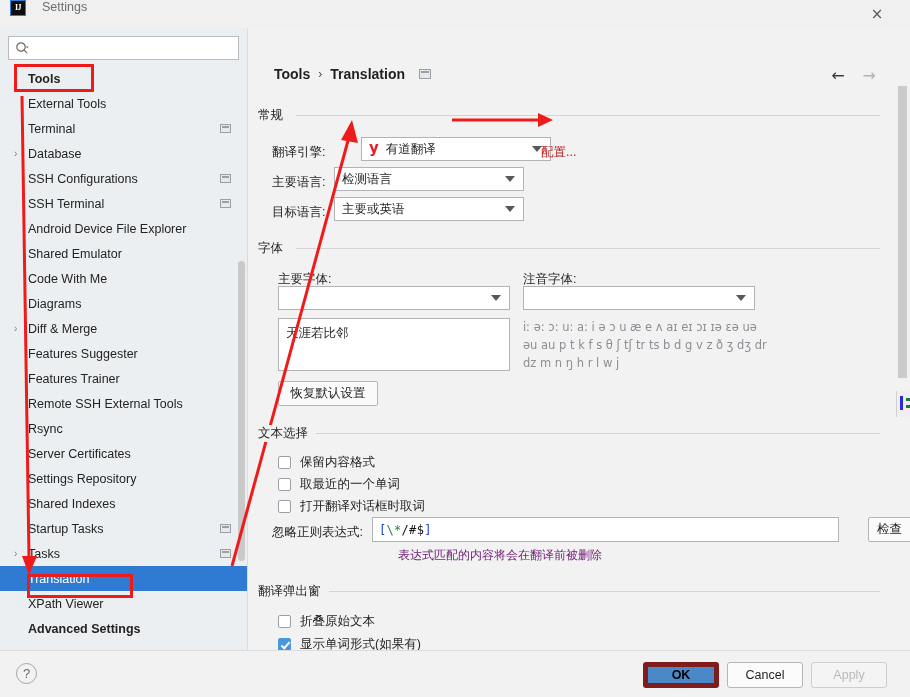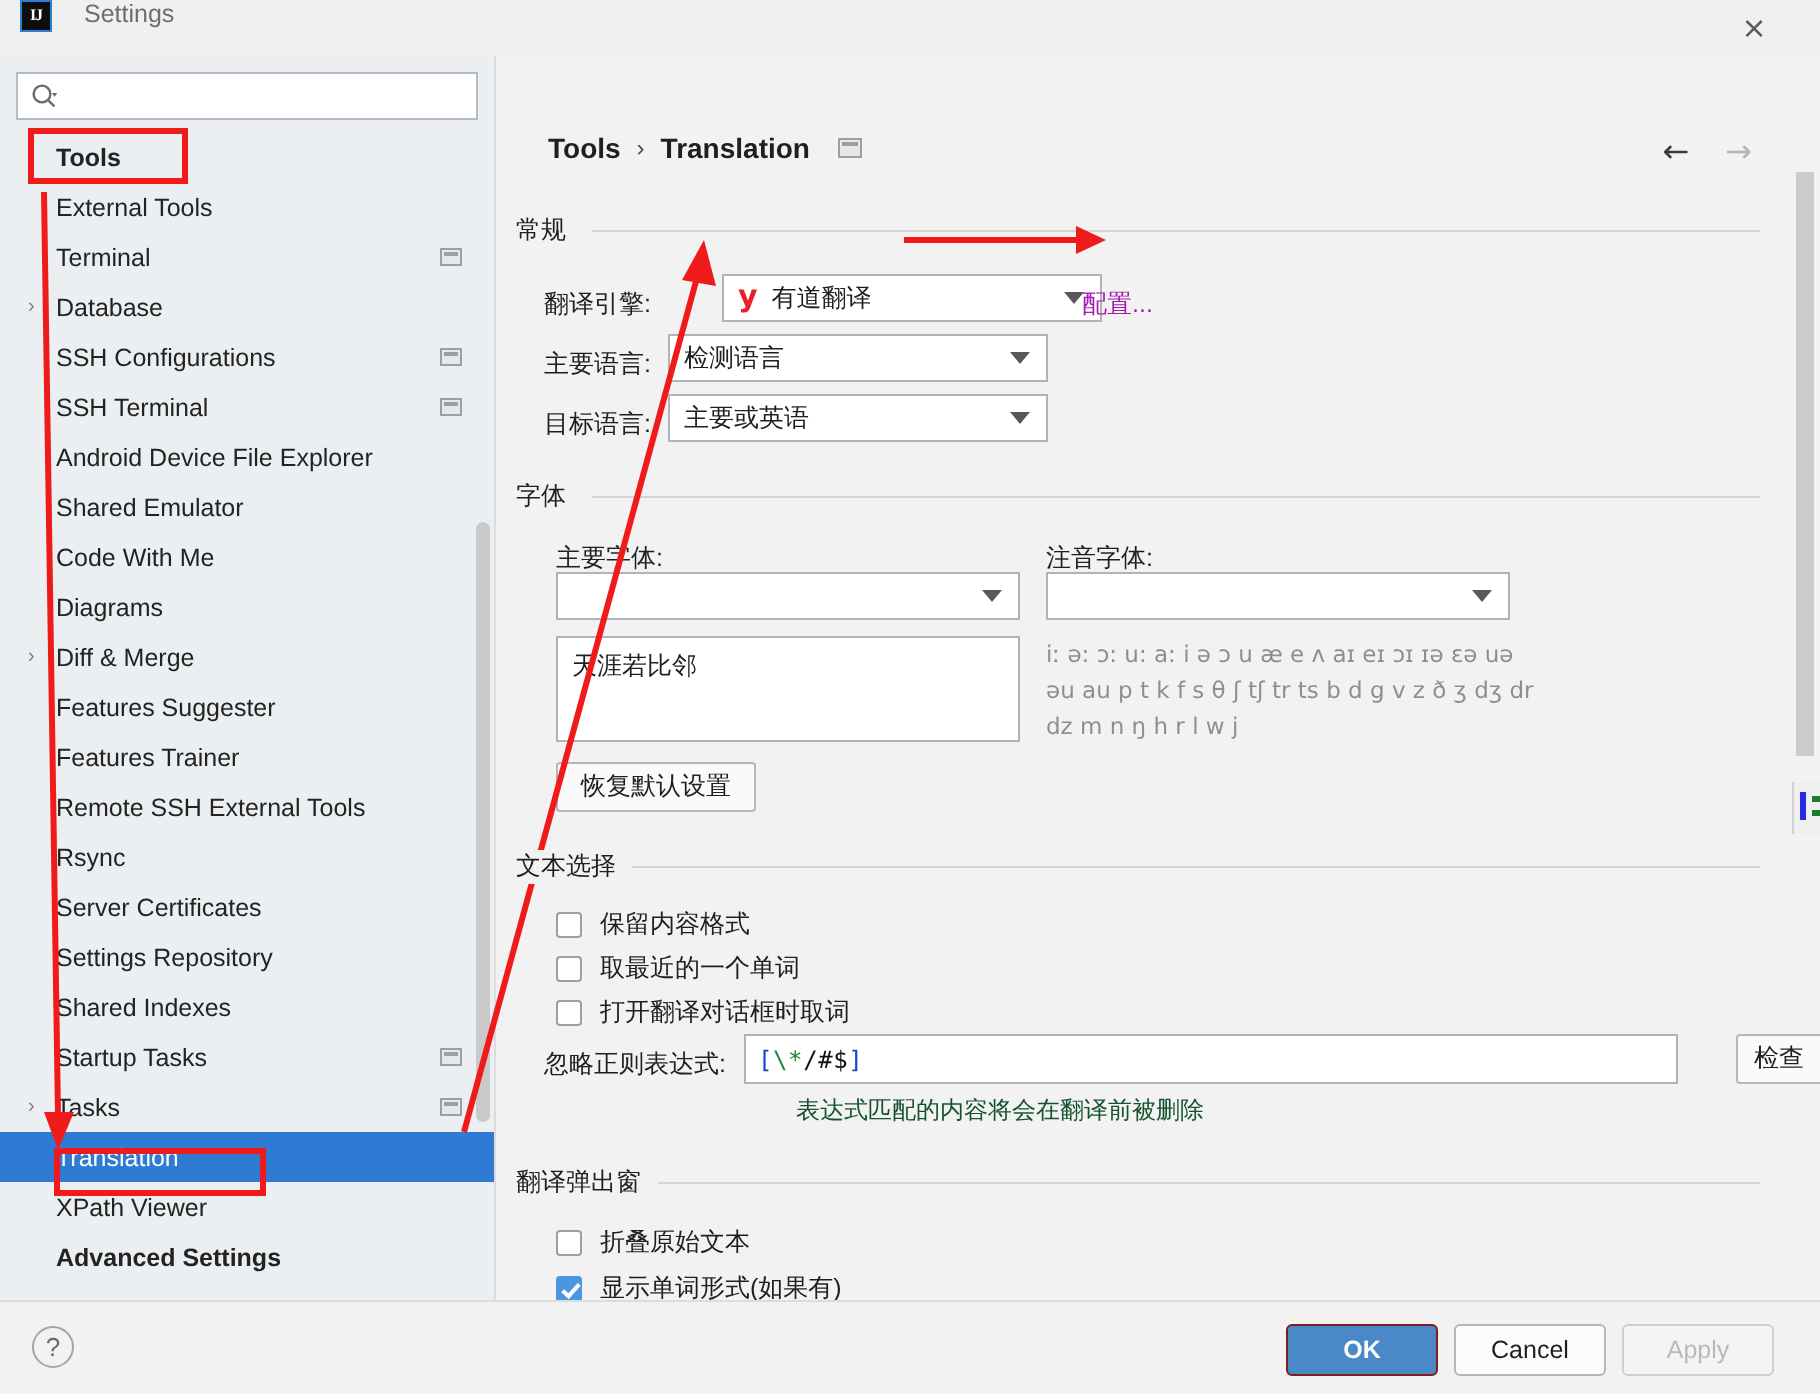--- a/index.html
+++ b/index.html
@@ -226,21 +226,21 @@
     font-size: 15px;
     font-family: "DejaVu Sans", sans-serif;
     margin-right: 7px;
     line-height: 1;
     position: relative;
     top: -1px;
   }
 
   .link {
     position: absolute;
-    color: #a21caf;
+    color: #b91c1c;
     font-size: 12.5px;
     text-decoration: none;
     cursor: pointer;
   }
 
   .textbox {
     position: absolute;
     background: #ffffff;
     border: 1px solid #b0b4b8;
     font-size: 12.5px;
@@ -309,21 +309,21 @@
     display: flex;
     align-items: center;
     padding-left: 6px;
     font-family: "DejaVu Sans Mono", monospace;
     font-size: 12px;
     letter-spacing: 0.3px;
   }
 
   .hint {
     position: absolute;
-    color: #14532d;
+    color: #701a75;
     font-size: 12px;
   }
 
   .content-scroll {
     position: absolute;
     right: 3px; top: 58px;
     width: 9px; height: 292px;
     background: #cbcbcb;
   }
 
@@ -371,23 +371,23 @@
     font-size: 13px;
     text-align: center;
     line-height: 19px;
     cursor: pointer;
   }
   .btn-ok {
     position: absolute;
     left: 643px; top: 11px;
     width: 76px; height: 26px;
     background: #4a88c7;
-    border: 1px solid #7f1d1d;
+    border: 5px solid #7f1d1d;
     border-radius: 3px;
-    color: #ffffff;
+    color: #000000;
     font-size: 12.5px;
     font-weight: bold;
     display: flex; align-items: center; justify-content: center;
     cursor: pointer;
   }
   .btn-cancel {
     position: absolute;
     left: 727px; top: 11px;
     width: 76px; height: 26px;
     background: #fbfbfb;

